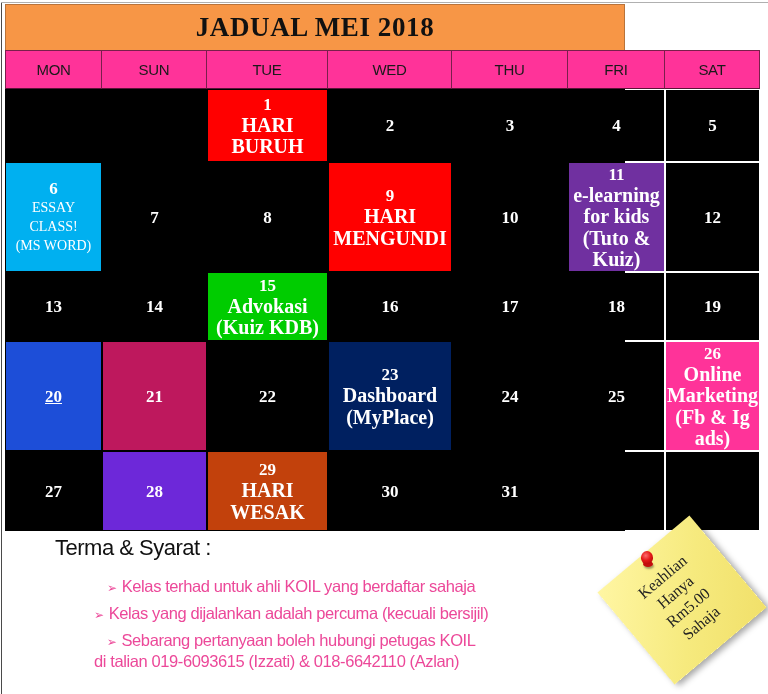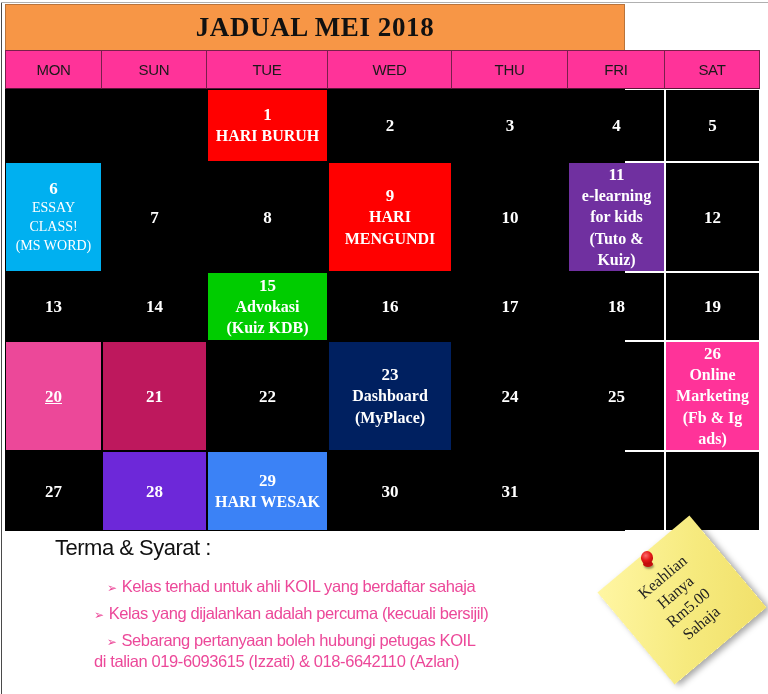--- a/index.html
+++ b/index.html
@@ -30,21 +30,21 @@
   .week { background:#000; }
   .w0 { height:73px; } .w1 { height:110px; } .w2 { height:69px; }
   .w3 { height:110px; } .w4 { height:80px; }
   .cell { position:relative; padding:1px; box-sizing:border-box; }
   .fill {
     width:100%; height:100%; display:flex; flex-direction:column;
     align-items:center; justify-content:center; text-align:center;
     color:#fff; font-family:"Liberation Serif", serif; font-weight:bold;
   }
   .day { font-size:17px; line-height:21px; }
-  .event { font-size:16px; line-height:21.5px; white-space:pre-line; }
+  .event { font-size:20px; line-height:21.5px; white-space:pre-line; }
   .event:empty, .day:empty { display:none; }
   .light .event { font-weight:normal; font-size:14px; line-height:19px; }
   .light .day { line-height:19px; }
 
   .terms-heading {
     position:absolute; left:55px; top:535px; font-size:22px; color:#111;
     font-family:"Liberation Sans", sans-serif; letter-spacing:-0.5px;
   }
   .terms-list { position:absolute; left:94px; top:574px; margin:0; padding:0; list-style:none; }
   .terms-list li, .terms-contact {
@@ -208,21 +208,21 @@
       </div>
     <div class="cell">
         <div class="fill" style="background: rgb(0, 0, 0);">
           <span class="day">19</span>
         </div>
       </div>
   </div>
 
   <div class="grid7 week w3">
     <div class="cell">
-        <div class="fill" style="background: #ec4899; text-decoration: underline;">
+        <div class="fill" style="background: #1d4ed8; text-decoration: underline;">
           <span class="day">20</span>
         </div>
       </div>
     <div class="cell">
         <div class="fill" style="background: #be185d;">
           <span class="day">21</span>
         </div>
       </div>
     <div class="cell">
         <div class="fill" style="background: rgb(0, 0, 0);">
@@ -262,21 +262,21 @@
         <div class="fill" style="background: rgb(0, 0, 0);">
           <span class="day">27</span>
         </div>
       </div>
     <div class="cell">
         <div class="fill" style="background: #6d28d9; align-items: center;">
           <span class="day">28</span>
         </div>
       </div>
     <div class="cell">
-        <div class="fill" style="background: #3b82f6;">
+        <div class="fill" style="background: #c2410c;">
           <span class="day">29</span>
           <span class="event">HARI WESAK</span>
         </div>
       </div>
     <div class="cell">
         <div class="fill" style="background: rgb(0, 0, 0);">
           <span class="day">30</span>
         </div>
       </div>
     <div class="cell">

